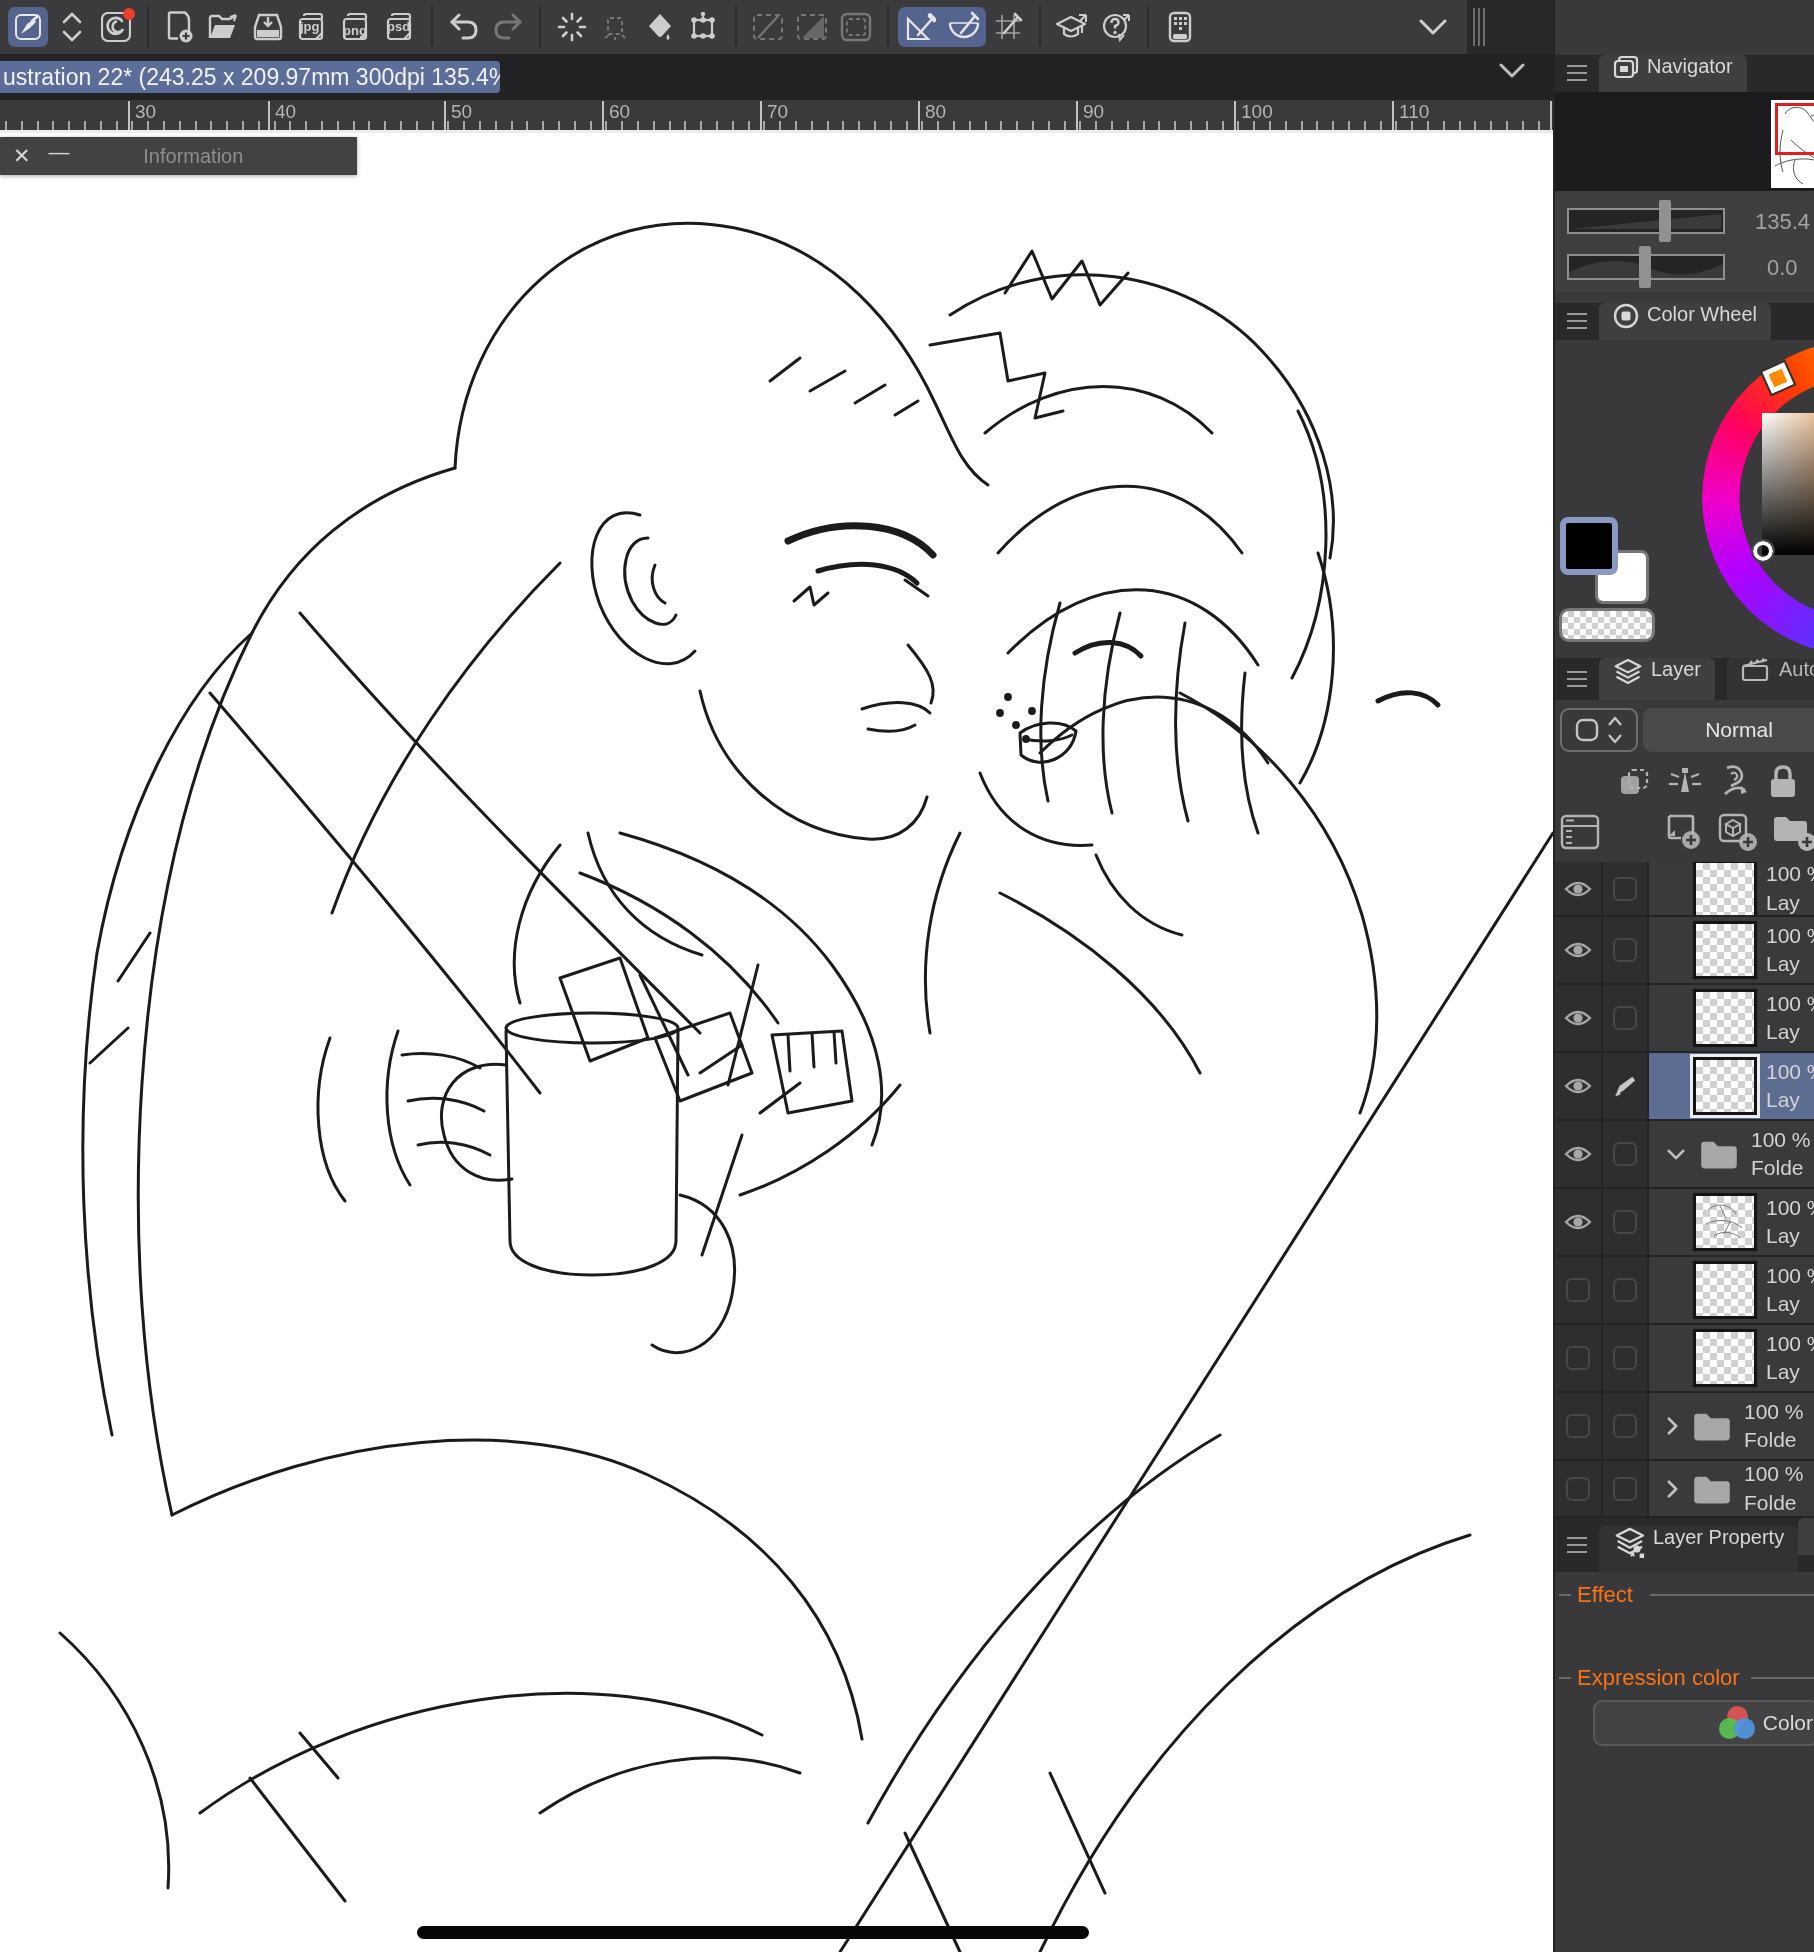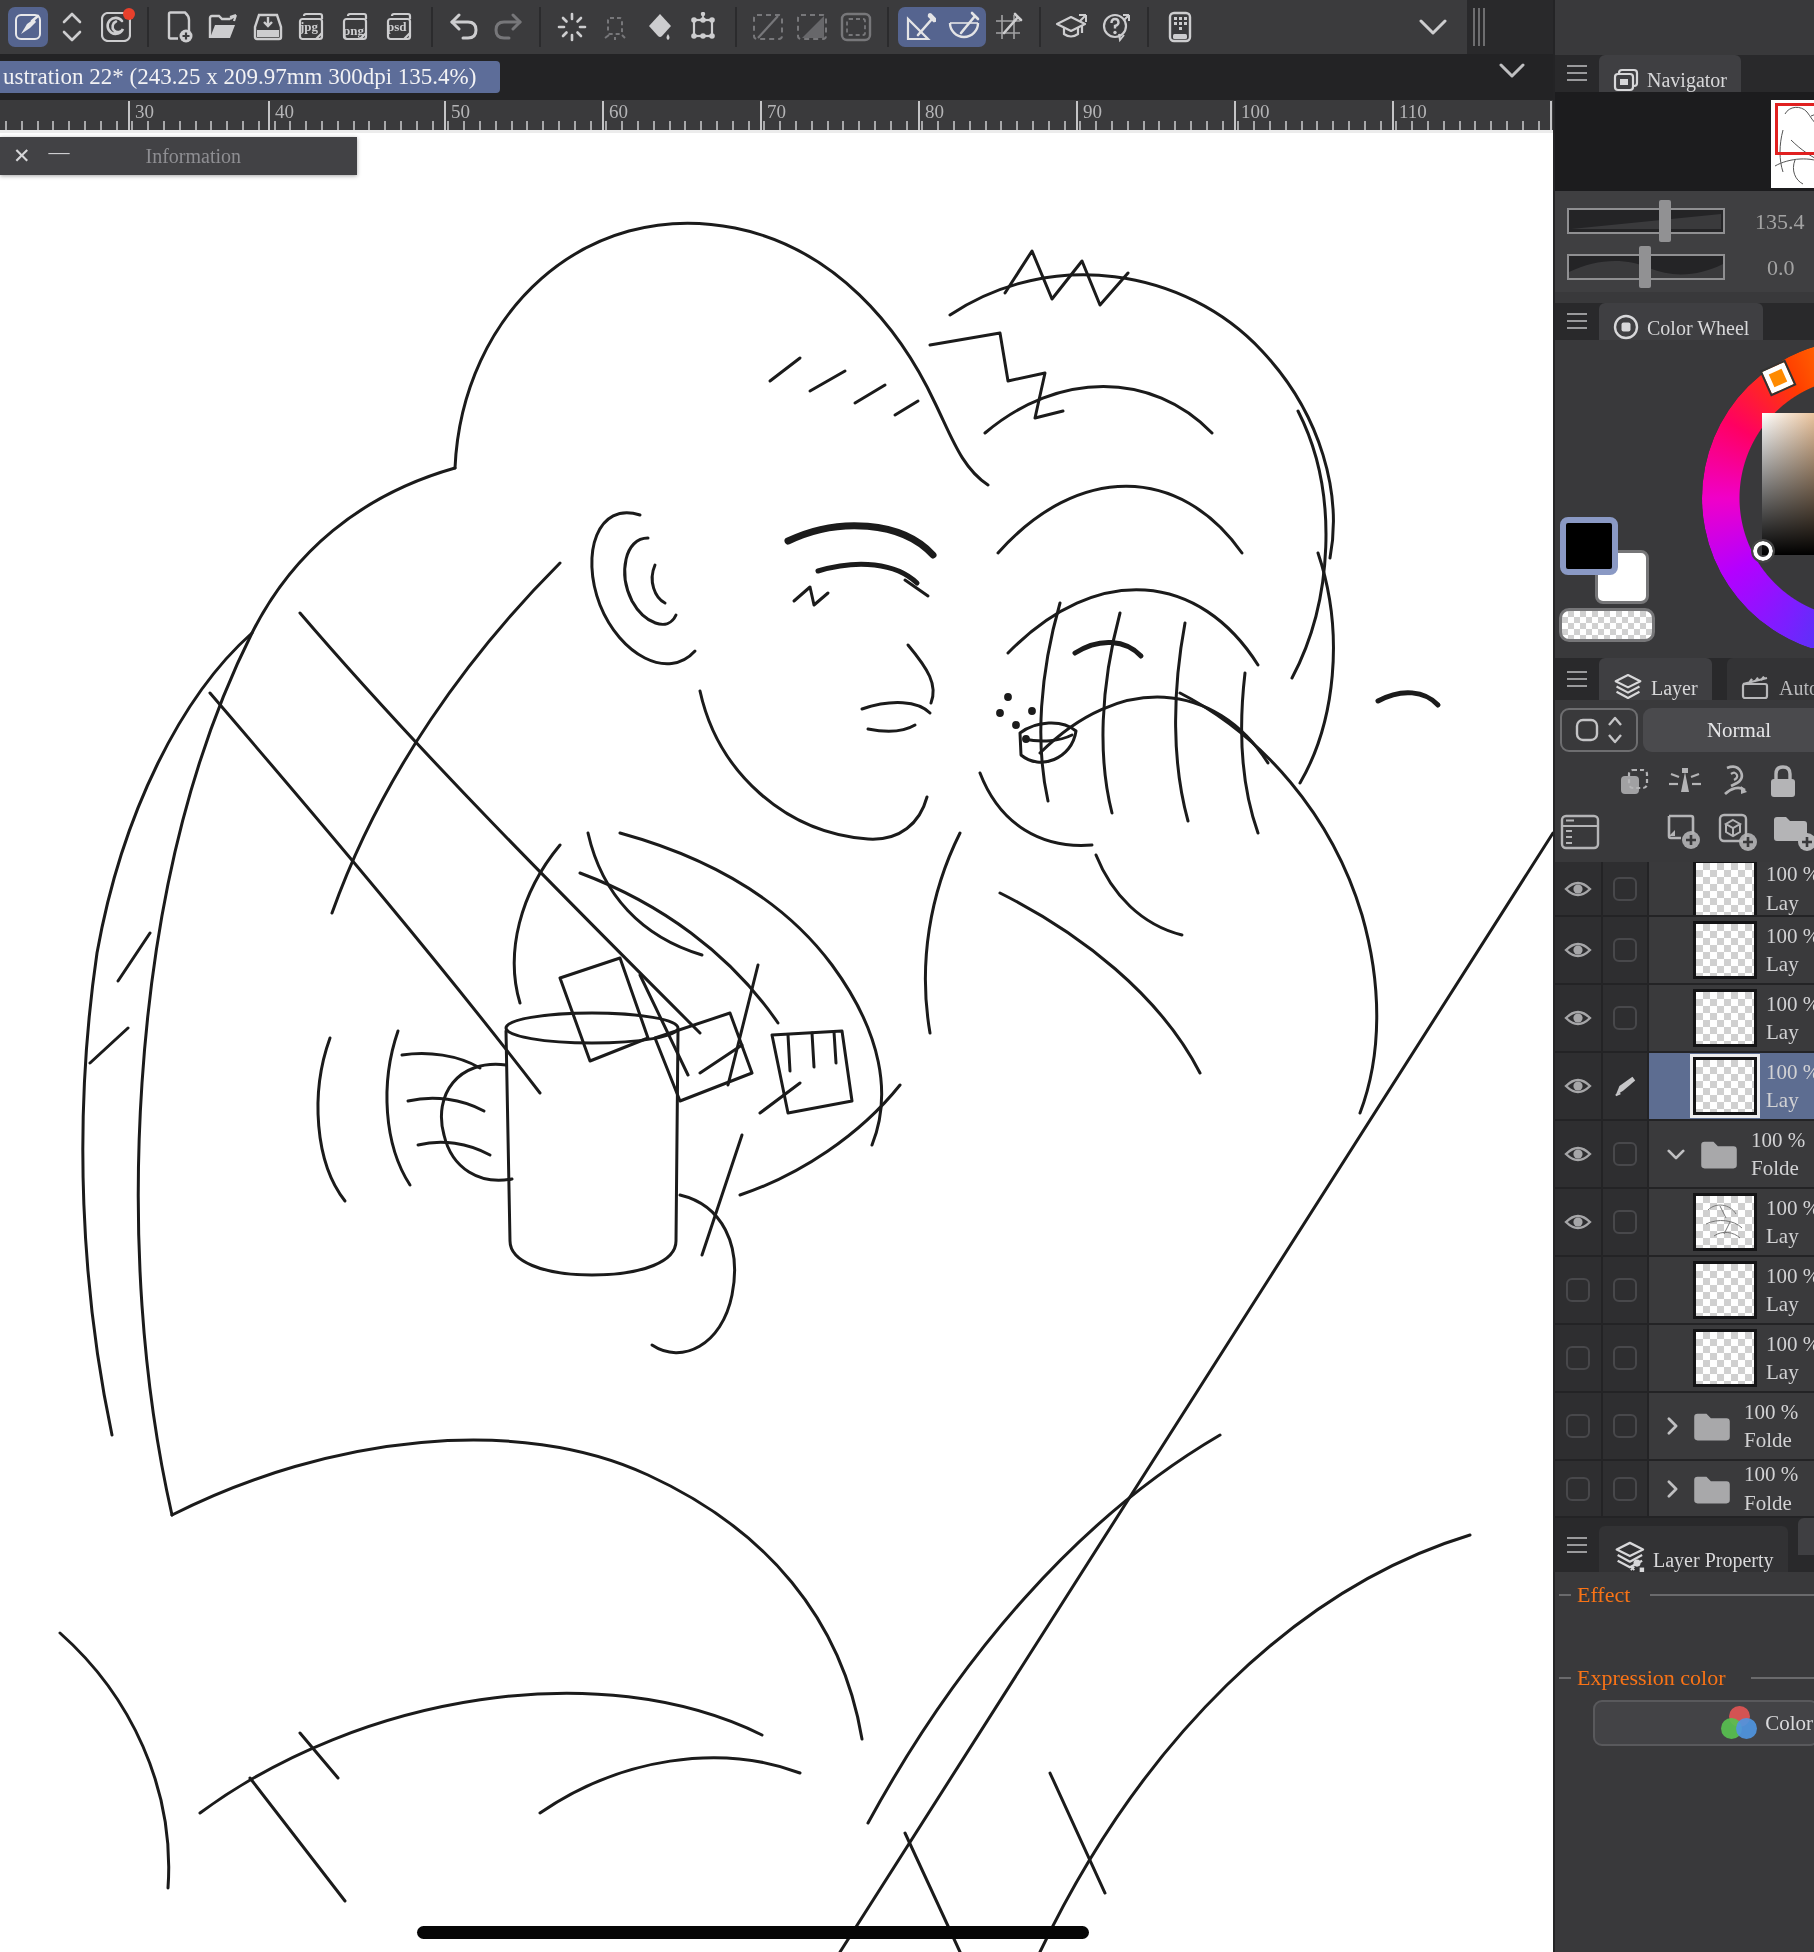--- a/index.html
+++ b/index.html
@@ -1,19 +1,19 @@
 <!DOCTYPE html>
 <html><head>
 <meta charset="utf-8">
 <style>
   html,body{margin:0;padding:0;background:#222;}
   *{box-sizing:border-box;}
   #app{position:relative;width:1814px;height:1952px;background:#29292b;overflow:hidden;
        font-family:"Liberation Sans",sans-serif;color:#d4d4d6;}
-  .abs{position:absolute;font-family:Liberation Serif, serif;}
+  .abs{position:absolute;}
 
   
   #toolbar{left:0;top:0;width:1467px;height:54px;background:#3b3b3d;display:flex;align-items:center;padding-left:6px;}
   .tbtn{width:40px;height:40px;border-radius:7px;display:flex;align-items:center;justify-content:center;
         color:#cdcdcf;flex:0 0 auto;margin:0 2px;position:relative;}
   .tbtn.sel{background:#55648f;color:#e8e8ea;}
   .tbtn.dim{color:#77777a;}
   .tbtn svg{display:block;}
   .tdiv{width:2px;height:40px;background:#2b2b2d;margin:0 9px;flex:0 0 auto;}
   .snapgrp{display:flex;background:#55648f;border-radius:7px;}
@@ -47,21 +47,21 @@
            box-shadow:0 1px 4px rgba(0,0,0,.35);}
   #infobar .close{color:#d6d6d8;font-size:21px;margin-left:13px;}
   #infobar .mini{color:#d6d6d8;font-size:21px;margin-left:18px;margin-top:-8px;}
   #infobar .ititle{flex:1;text-align:center;color:#8e8e92;font-size:20px;margin-left:-40px;}
 
   
   #sidebar{left:1553px;top:0;width:261px;height:1952px;background:#39393b;overflow:hidden;border-left:2px solid #242426;}
   .shead{position:absolute;left:0;width:261px;height:37px;background:#29292b;}
   .burger{position:absolute;left:12px;top:10px;width:20px;height:16px;
      background:linear-gradient(#9a9a9c 0 2px,transparent 2px 7px,#9a9a9c 7px 9px,transparent 9px 14px,#9a9a9c 14px 16px);}
-  .tab{position:absolute;display:flex;align-items:flex-end;gap:8px;background:#3f3f42;height:37px;
+  .tab{position:absolute;display:flex;align-items:flex-start;gap:8px;background:#3f3f42;height:37px;
        border-radius:6px 6px 0 0;padding:0 14px;font-size:20px;color:#d8d8da;white-space:nowrap;}
   .tab.inactive{background:#333335;color:#b8b8ba;}
   .tab svg{flex:0 0 auto;}
 
   
   #nav-preview{left:0;top:92px;width:261px;height:99px;background:#1c1c1e;}
   #nav-page{position:absolute;left:216px;top:8px;width:60px;height:88px;background:#fff;}
   #nav-view{position:absolute;left:4px;top:3px;width:52px;height:52px;border:3px solid #e02020;}
   #nav-sliders{left:0;top:191px;width:261px;height:101px;background:#3f3f41;}
   .strack{position:absolute;left:12px;width:158px;height:26px;background:#242426;border:2px solid #8f8f91;}

